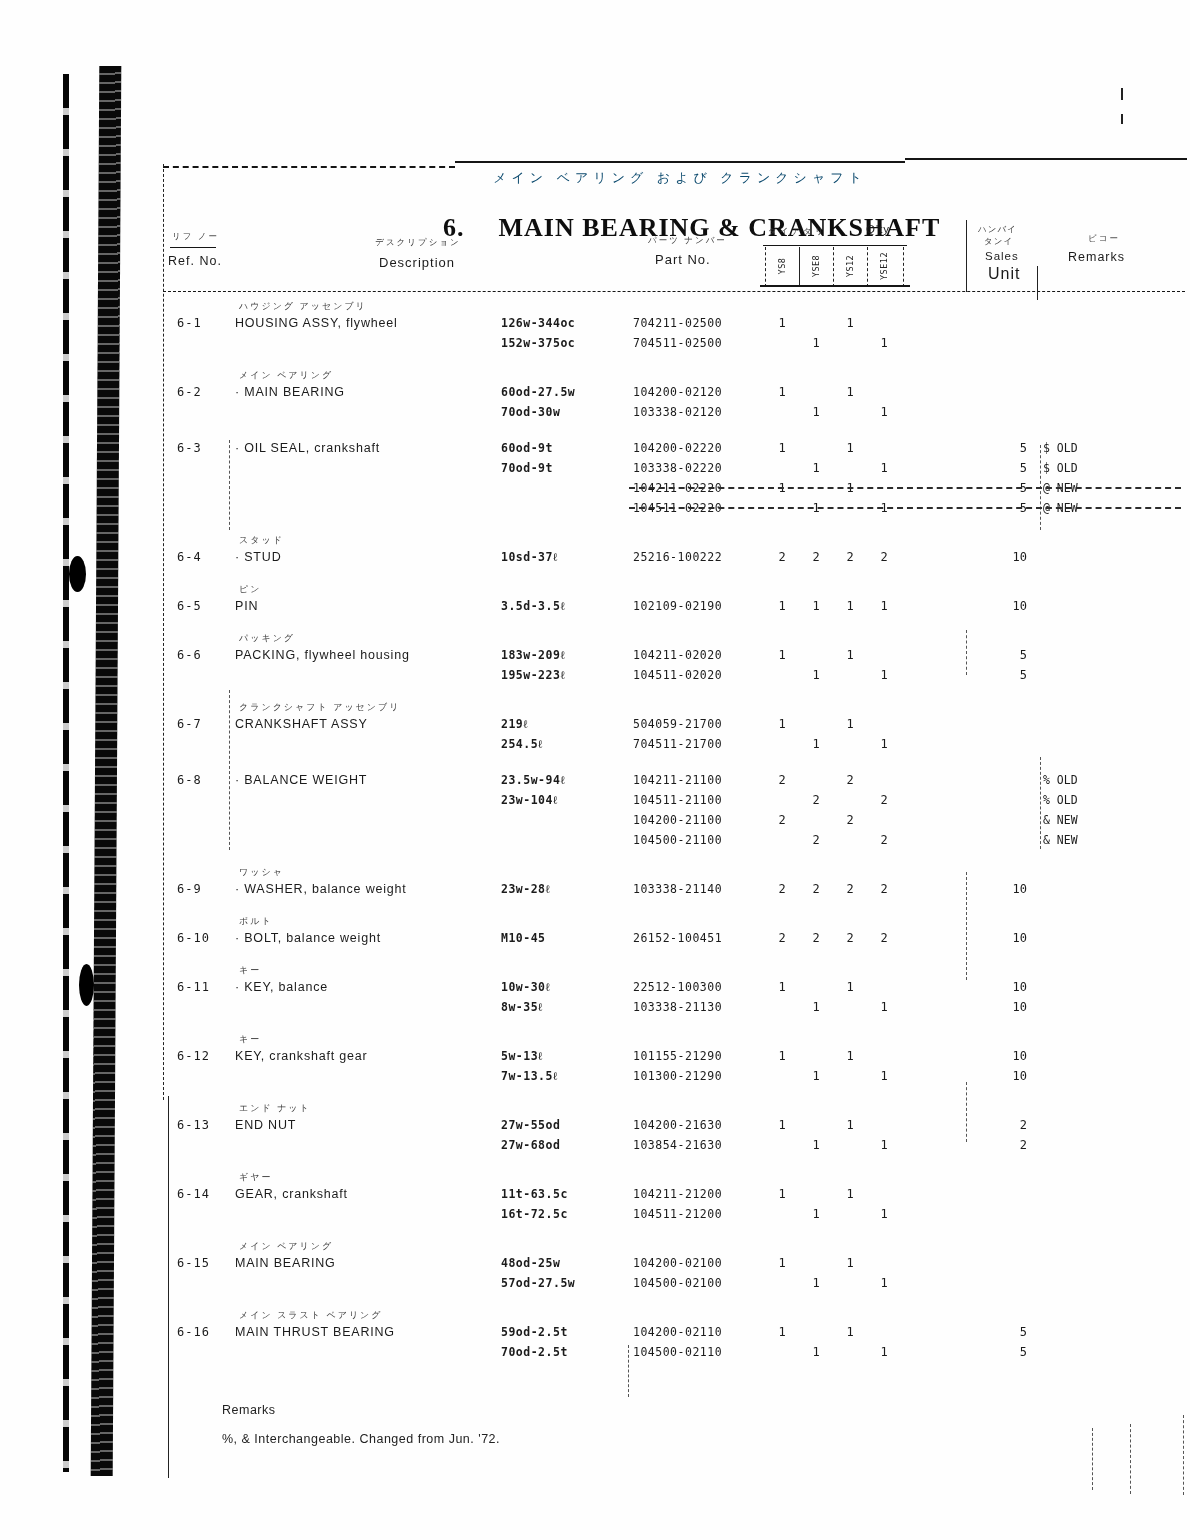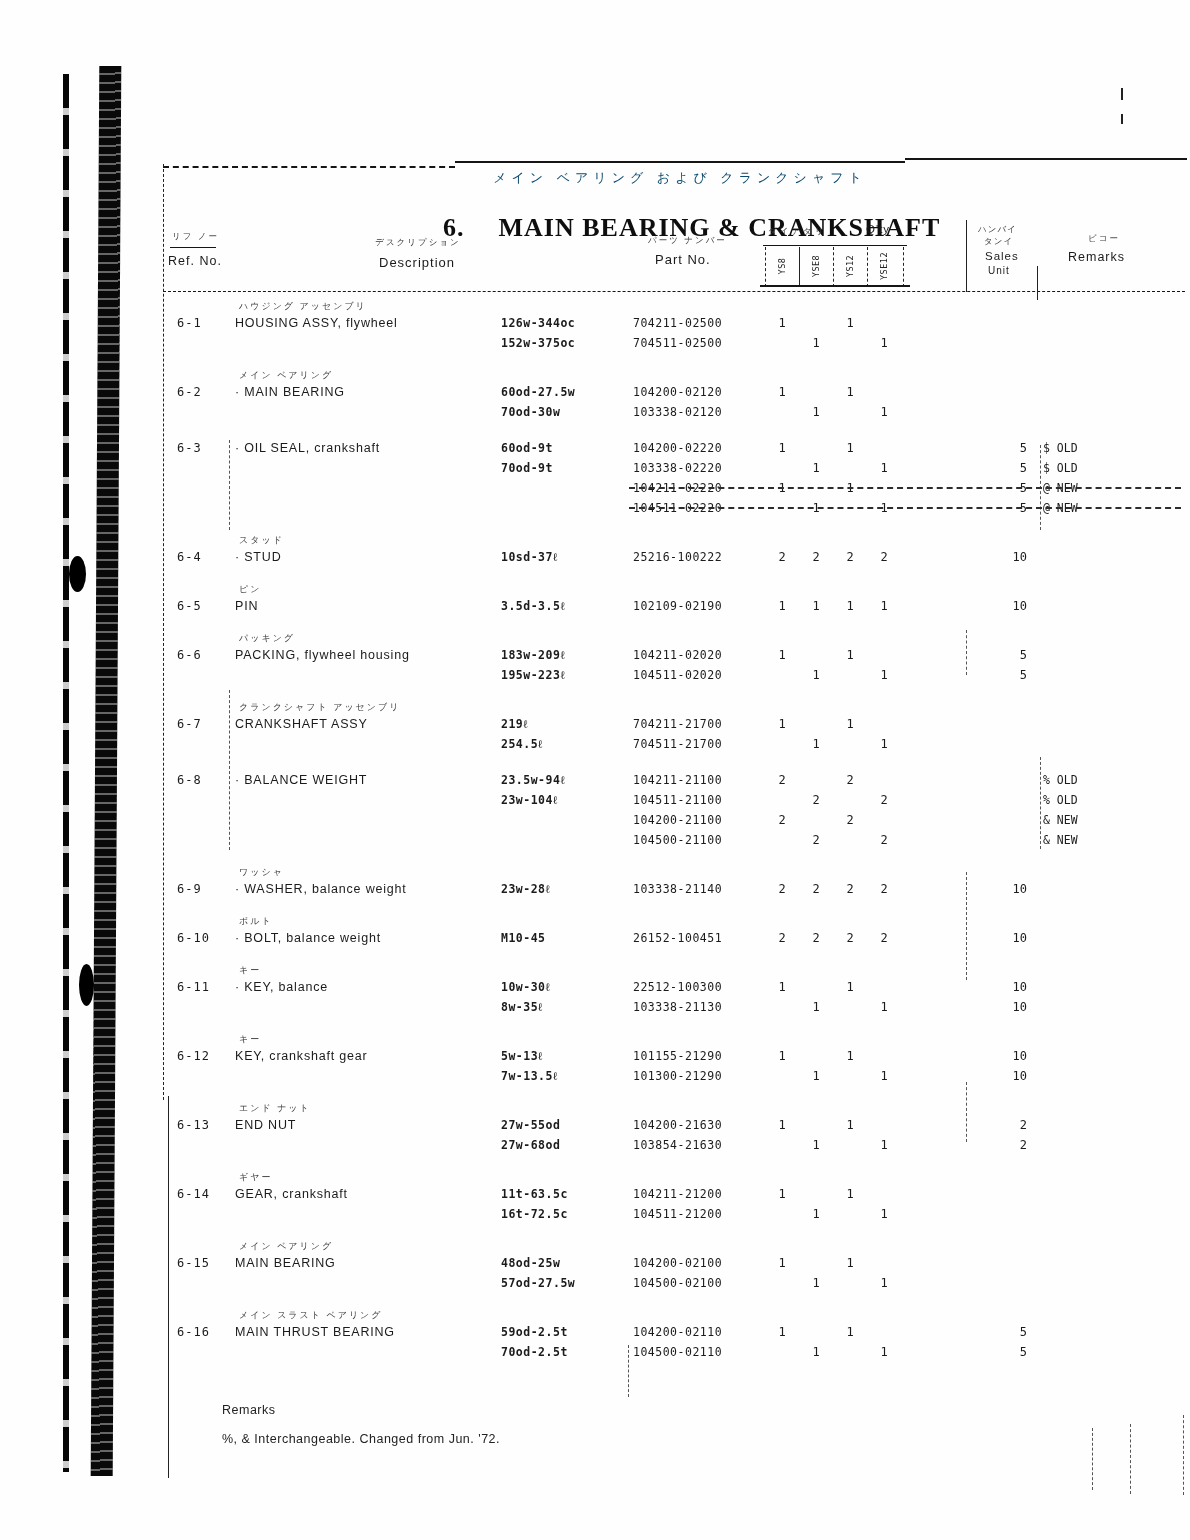--- a/index.html
+++ b/index.html
@@ -110,21 +110,21 @@
   <div class="vline" style="left:799px;top:247px;height:40px;"></div>
   <div class="vline dash" style="left:833px;top:247px;height:40px;"></div>
   <div class="vline dash" style="left:867px;top:247px;height:40px;"></div>
   <div class="vline dash" style="left:903px;top:247px;height:40px;"></div>
   <div class="hline" style="left:760px;top:285px;width:150px;"></div>
 
   <div class="vline" style="left:966px;top:220px;height:72px;border-left-width:1px;"></div>
   <div class="hjp" style="left:978px;top:224px;letter-spacing:1px;">ハンバイ</div>
   <div class="hjp" style="left:984px;top:236px;letter-spacing:1px;">タンイ</div>
   <div class="hen" style="left:985px;top:250px;font-size:11.5px;">Sales</div>
-  <div class="hen" style="left:988px;top:265px;font-size:10px;">Unit</div>
+  <div class="hen" style="left:988px;top:265px;font-size:16px;">Unit</div>
   <div class="vline" style="left:1037px;top:266px;height:34px;border-left-width:1px;"></div>
 
   <div class="hjp" style="left:1088px;top:233px;">ビコー</div>
   <div class="hen" style="left:1068px;top:250px;">Remarks</div>
 
   <div class="vline dash faint" style="left:229px;top:440px;height:90px;"></div>
   <div class="vline dash faint" style="left:229px;top:690px;height:160px;"></div>
   <div class="vline dash faint" style="left:966px;top:630px;height:45px;"></div>
   <div class="vline dash faint" style="left:966px;top:872px;height:108px;"></div>
   <div class="vline dash faint" style="left:966px;top:1082px;height:60px;"></div>
@@ -308,21 +308,21 @@
           <div class="c c9">5</div>
           <div class="c c10"></div>
         </div>
       </div>
       <div class="item">
         <div class="jp-line">クランクシャフト アッセンブリ</div>
         <div class="line">
           <div class="c c0">6-7</div>
           <div class="c c1">CRANKSHAFT ASSY</div>
           <div class="c c2">219ℓ</div>
-          <div class="c c3">704211-21700</div>
+          <div class="c c3">504059-21700</div>
           <div class="c c4">1</div>
           <div class="c c5"></div>
           <div class="c c6">1</div>
           <div class="c c7"></div>
           <div class="c c8"></div>
           <div class="c c9"></div>
           <div class="c c10"></div>
         </div>
         <div class="line">
           <div class="c c0"></div>

